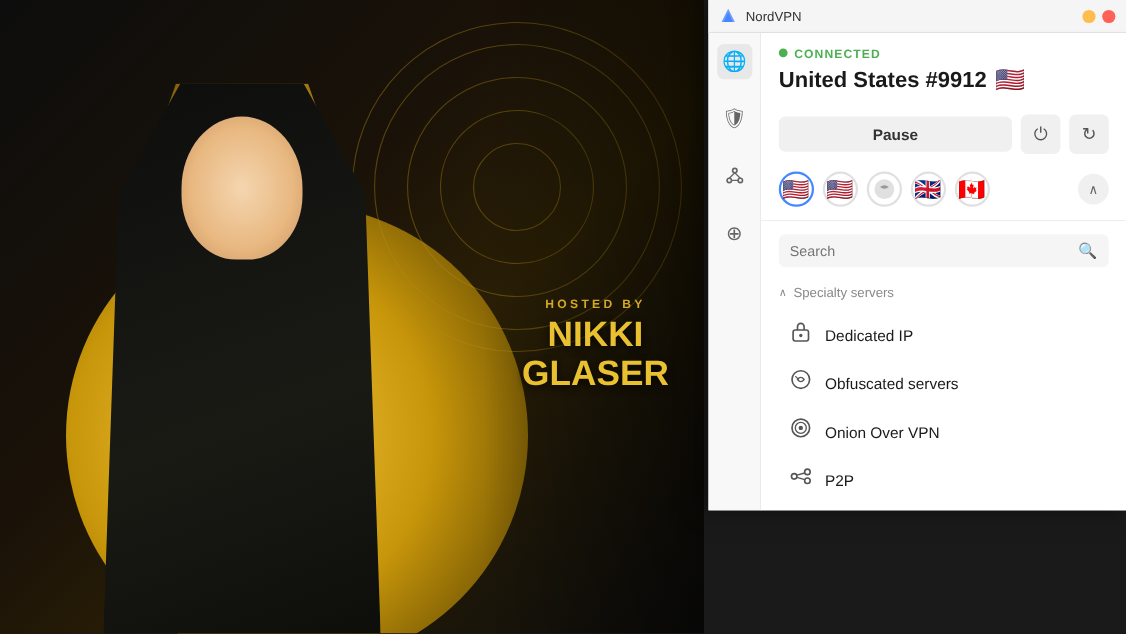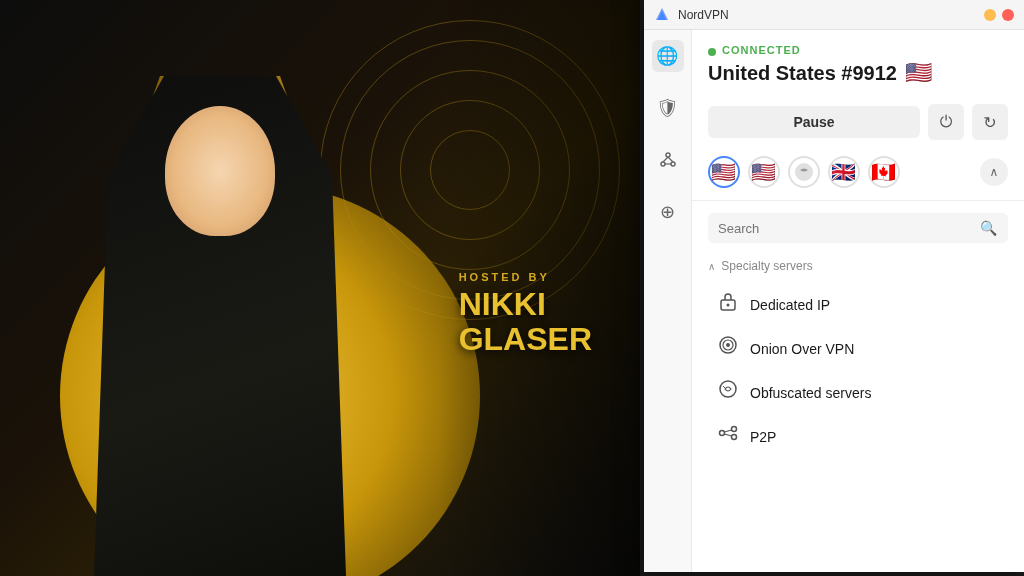--- a/index.html
+++ b/index.html
@@ -45,23 +45,24 @@
       position: absolute;
       border-radius: 50%;
       border: 1.5px solid rgba(180, 140, 20, 0.4);
       top: 50%; left: 50%;
       transform: translate(-50%, -50%);
     }
 
     
     .hosted-text {
       position: absolute;
-      right: 48px;
+      right: 32px;
       top: 50%;
       transform: translateY(-20%);
+      text-align: center;
       color: #c8960a;
       z-index: 10;
     }
     .hosted-by-label {
       font-size: 11px;
       font-weight: 700;
       letter-spacing: 3px;
       color: #d4a820;
       display: block;
       margin-bottom: 4px;
@@ -80,21 +81,21 @@
       right: 0; top: 0;
       width: 200px; height: 100%;
       background: linear-gradient(to right, transparent, rgba(0,0,0,0.5));
     }
 
     
     .vpn-window {
       position: absolute;
       right: 0; top: 0;
       width: 380px;
-      height: 572px;
+      height: 464px;
       background: #fff;
       box-shadow: -4px 0 20px rgba(0,0,0,0.5);
       display: flex;
       flex-direction: column;
     }
 
     
     .title-bar {
       background: #f5f5f5;
       height: 30px;
@@ -171,21 +172,21 @@
     }
 
     
     .connection-status {
       padding: 14px 16px 10px;
       background: #fff;
       flex-shrink: 0;
     }
     .status-badge {
       display: flex;
-      align-items: flex-end;
+      align-items: flex-start;
       gap: 6px;
       margin-bottom: 4px;
     }
     .status-dot {
       width: 8px; height: 8px;
       border-radius: 50%;
       background: #4caf50;
     }
     .status-text {
       font-size: 11px;
@@ -483,36 +484,36 @@
             </svg>
           </div>
           <span class="server-item-label">Dedicated IP</span>
         </div>
 
 
         <div class="server-item">
           <div class="server-item-icon">
             <svg width="20" height="20" viewBox="0 0 20 20" fill="none">
               <circle cx="10" cy="10" r="8" stroke="#555" stroke-width="1.5"></circle>
+              <path d="M7 10 Q10 6 13 10 Q10 14 7 10Z" stroke="#555" stroke-width="1.2" fill="none"></path>
+              <line x1="5" y1="7" x2="8" y2="10" stroke="#555" stroke-width="1"></line>
+            </svg>
+          </div>
+          <span class="server-item-label">Obfuscated servers</span>
+        </div>
+
+        <div class="server-item">
+          <div class="server-item-icon">
+            <svg width="20" height="20" viewBox="0 0 20 20" fill="none">
+              <circle cx="10" cy="10" r="8" stroke="#555" stroke-width="1.5"></circle>
               <circle cx="10" cy="10" r="5" stroke="#555" stroke-width="1.2"></circle>
               <circle cx="10" cy="10" r="2" fill="#555"></circle>
             </svg>
           </div>
           <span class="server-item-label">Onion Over VPN</span>
-        </div>
-
-        <div class="server-item">
-          <div class="server-item-icon">
-            <svg width="20" height="20" viewBox="0 0 20 20" fill="none">
-              <circle cx="10" cy="10" r="8" stroke="#555" stroke-width="1.5"></circle>
-              <path d="M7 10 Q10 6 13 10 Q10 14 7 10Z" stroke="#555" stroke-width="1.2" fill="none"></path>
-              <line x1="5" y1="7" x2="8" y2="10" stroke="#555" stroke-width="1"></line>
-            </svg>
-          </div>
-          <span class="server-item-label">Obfuscated servers</span>
         </div>
 
         <div class="server-item">
           <div class="server-item-icon">
             <svg width="20" height="20" viewBox="0 0 20 20" fill="none">
               <circle cx="4" cy="10" r="2.5" stroke="#555" stroke-width="1.5"></circle>
               <circle cx="16" cy="6" r="2.5" stroke="#555" stroke-width="1.5"></circle>
               <circle cx="16" cy="14" r="2.5" stroke="#555" stroke-width="1.5"></circle>
               <line x1="6.5" y1="9" x2="13.5" y2="7" stroke="#555" stroke-width="1.2"></line>
               <line x1="6.5" y1="11" x2="13.5" y2="13" stroke="#555" stroke-width="1.2"></line>

